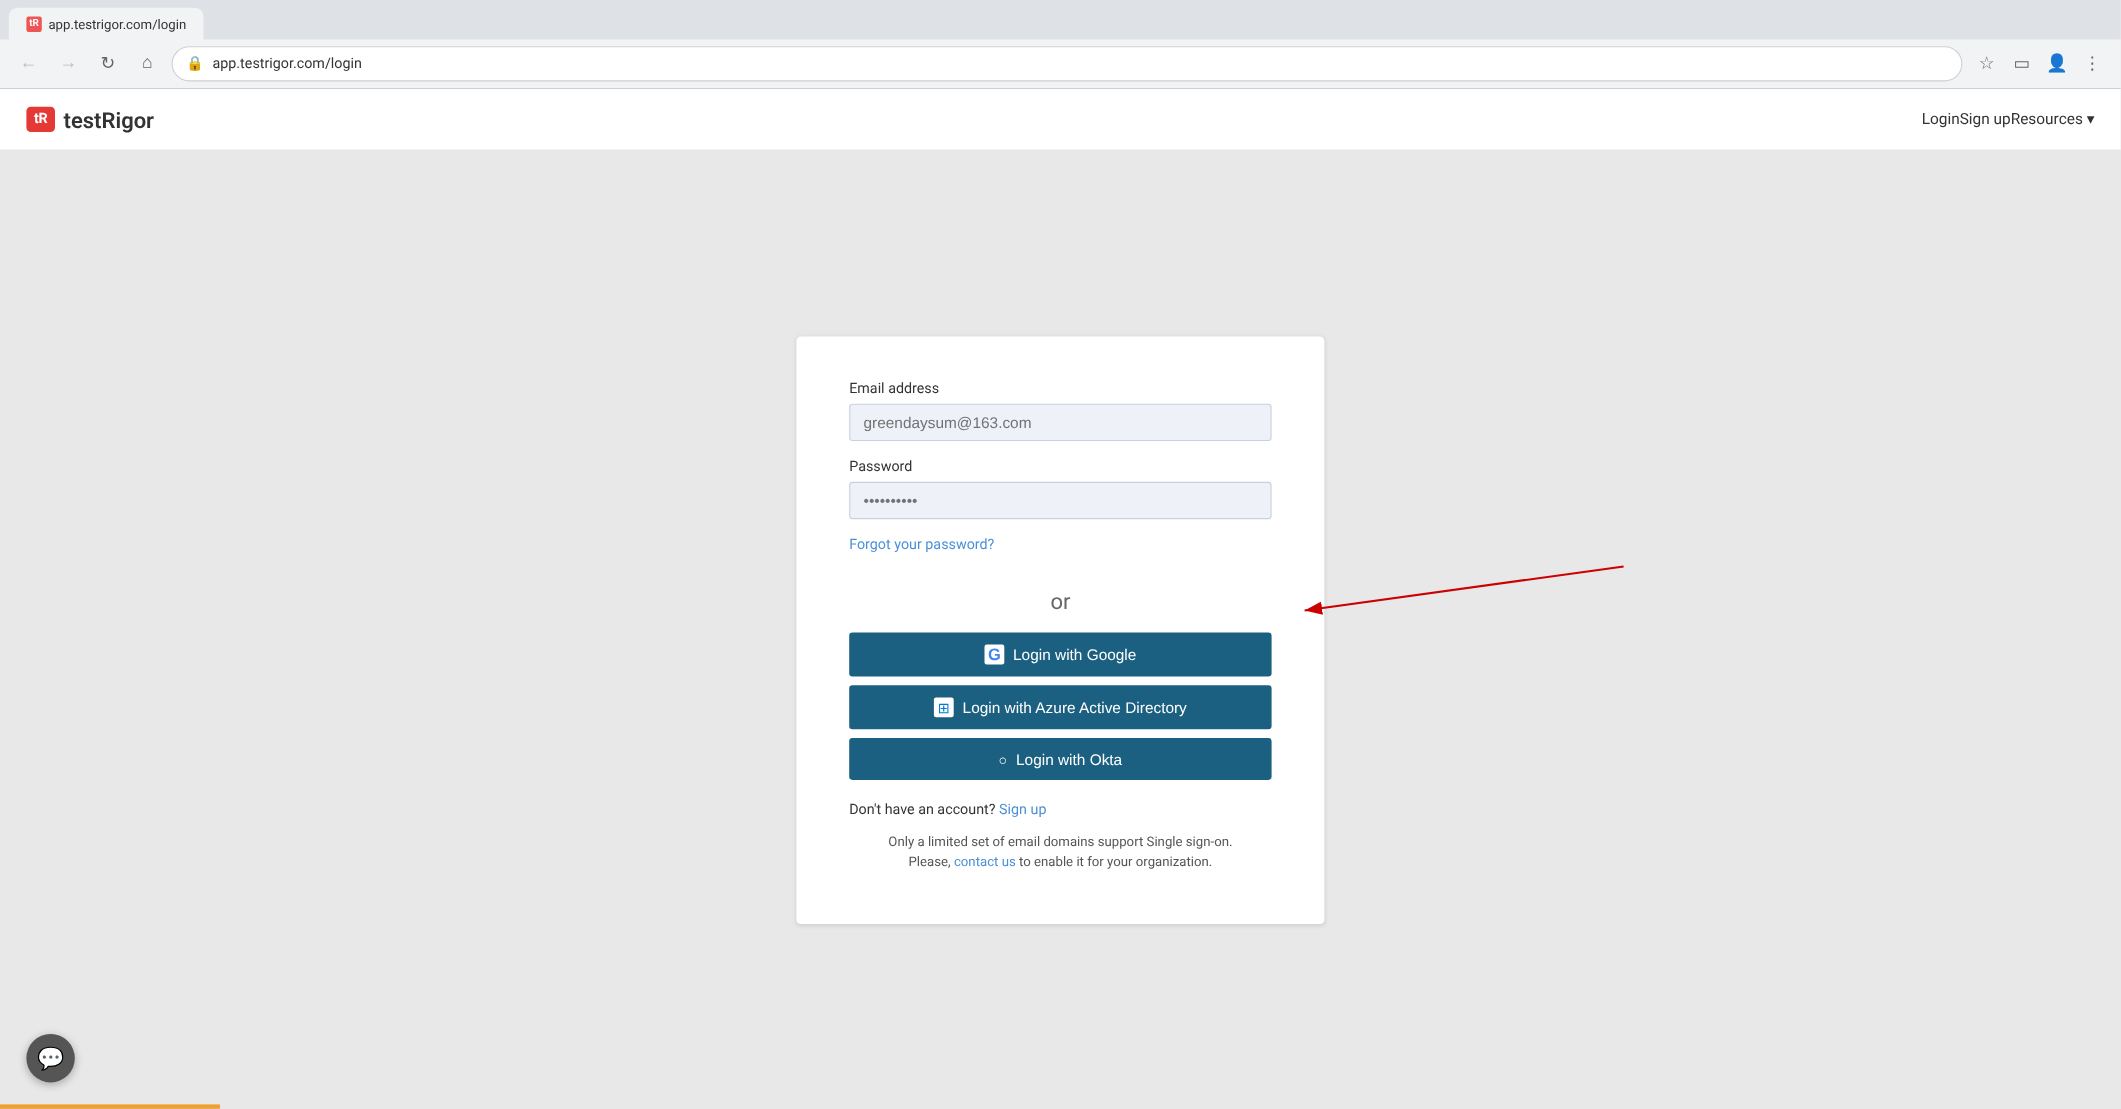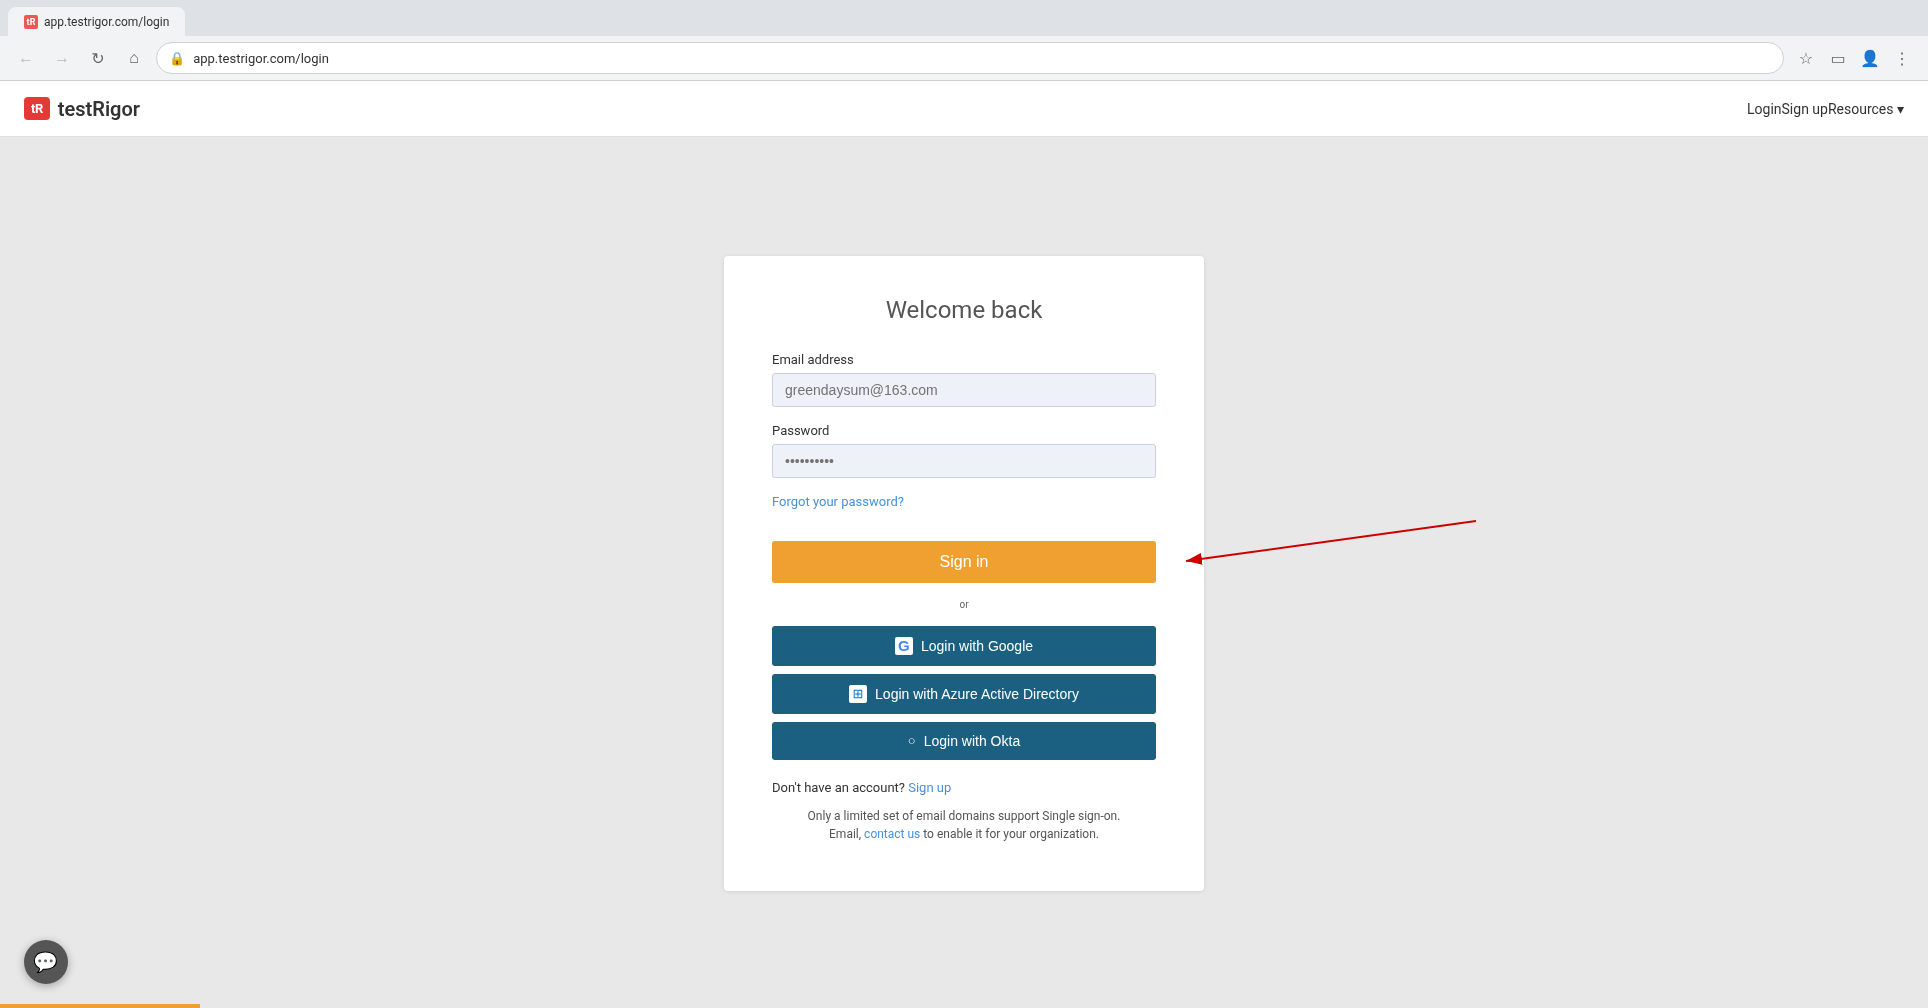--- a/index.html
+++ b/index.html
@@ -205,21 +205,21 @@
       color: white;
       border: none;
       border-radius: 3px;
       font-size: 16px;
       cursor: pointer;
       font-weight: 500;
       margin-bottom: 16px;
     }
     .or-divider {
       text-align: center;
-      font-size: 10px;
+      font-size: 20px;
       color: #666;
       margin-bottom: 16px;
     }
     .social-btn {
       width: 100%;
       padding: 11px;
       background: #1b6080;
       color: white;
       border: none;
       border-radius: 3px;
@@ -325,32 +325,30 @@
       <span class="nav-link-resources">
         <span>Resources ▾</span>
       </span>
     </div>
   </nav>
 
   <div class="main-content">
 
     <div class="login-card" style="position:relative;">
 
-      <h1 class="login-title">Welcome back</h1>
 
       <label class="form-label">Email address</label>
       <input class="form-input" type="email" value="greendaysum@163.com" style="">
 
       <label class="form-label">Password</label>
       <input class="form-input" type="password" value="••••••••••" style="">
 
       <a class="forgot-link">Forgot your password?</a>
 
       <div style="position:relative;">
-        <button class="signin-btn">Sign in</button>
 
         
         <svg width="320" height="80" style="position:absolute; right:-330px; top:-30px; pointer-events:none;" viewBox="0 0 320 80">
           <defs>
             <marker id="arrowhead" markerWidth="8" markerHeight="6" refX="8" refY="3" orient="auto">
               <polygon points="0 0, 8 3, 0 6" fill="#cc0000"></polygon>
             </marker>
           </defs>
           <line x1="310" y1="10" x2="20" y2="50" stroke="#cc0000" stroke-width="2" marker-end="url(#arrowhead)"></line>
         </svg>
@@ -373,21 +371,21 @@
         <span>Login with Okta</span>
       </button>
 
       <p class="no-account-text">
         <span>Don't have an account?</span>
         <a style="color:#4a90d9; text-decoration:none; cursor:pointer;">Sign up</a>
       </p>
 
       <p class="sso-note">
         <span>Only a limited set of email domains support Single sign-on.</span><br>
-        <span>Email,</span>
+        <span>Please,</span>
         <a style="color:#4a90d9; text-decoration:none; cursor:pointer;">contact us</a>
         <span>to enable it for your organization.</span>
       </p>
 
     </div>
   </div>
 </div>
 
 <div class="chat-bubble">
   <span>💬</span>

